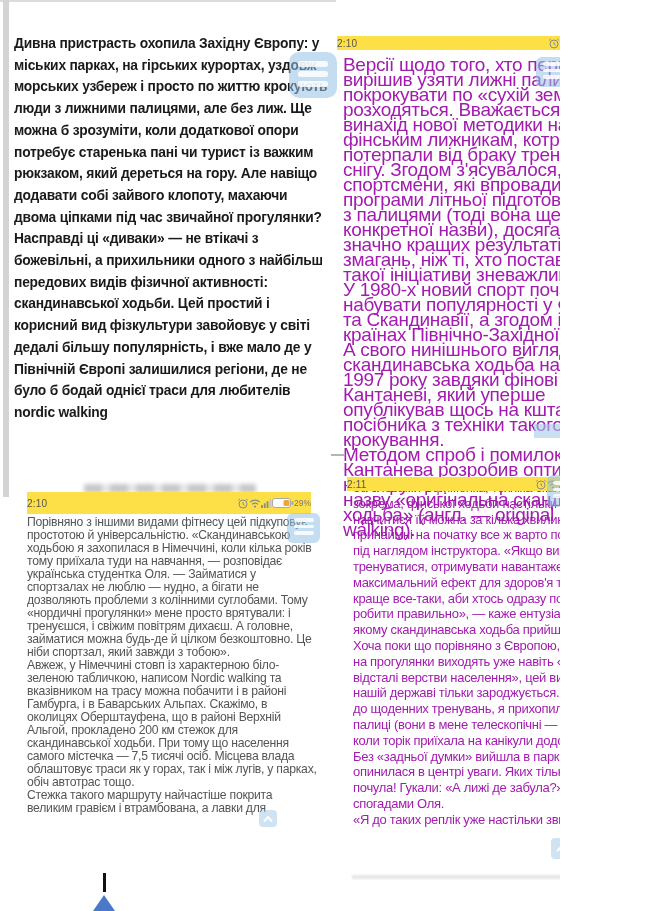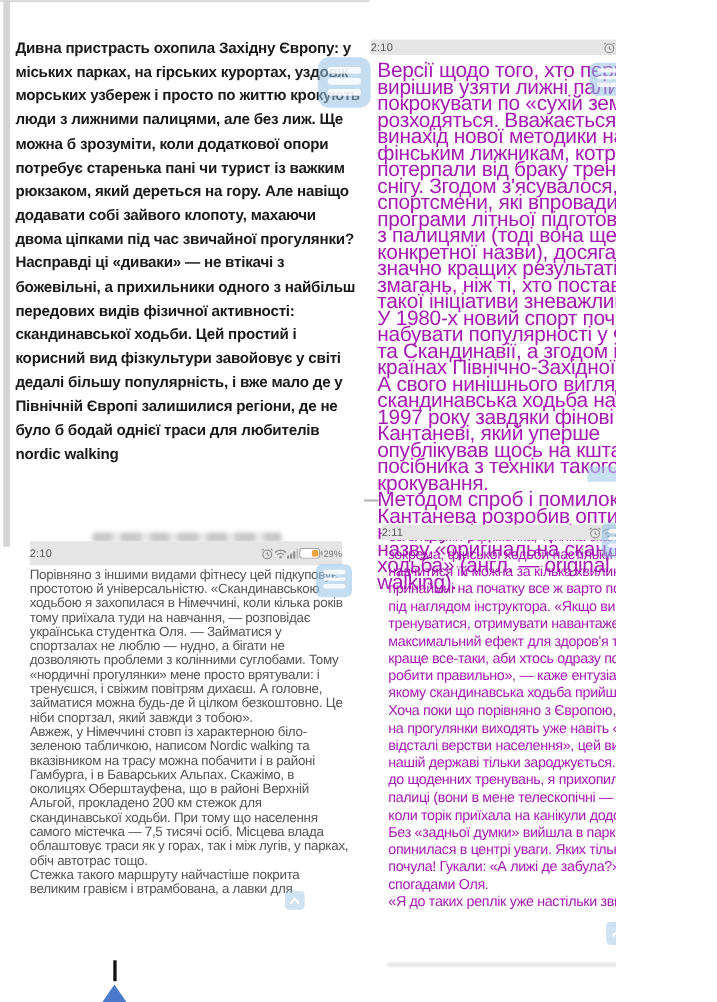--- a/index.html
+++ b/index.html
@@ -23,21 +23,21 @@
   #block-efimenko{left:353px;top:480px;width:296px;font-size:13px;line-height:15.8px;
     letter-spacing:-0.3px;color:#a21caf;filter:blur(0.2px);}
 
   
   .redaction{left:84px;top:484px;width:172px;height:9px;border-radius:2px;
     background:repeating-linear-gradient(90deg,#8f8f8f 0 18px,#cfcfcf 18px 26px);
     filter:blur(2px);opacity:.5;z-index:2;}
 
   
   .statusbar{display:flex;justify-content:space-between;align-items:center;
-    background:#e5e5e5;z-index:3;height:14px;}
+    background:#fde047;z-index:3;height:14px;}
   #sb-tr{left:337px;top:36px;width:285px;}
   #sb-bl{left:27px;top:492px;width:284px;height:22px;}
   #sb-mr{left:347px;top:477px;width:262px;}
   .sb-time{font-size:10px;color:#555;letter-spacing:.2px;}
   .sb-icons{display:flex;align-items:center;gap:0;}
   .sb-batt-text{font-size:8.5px;color:#777;}
   .dash{left:331px;top:454px;width:13px;height:2px;background:#b5b5b5;z-index:3;}
 
   
   .fab{background:rgba(148,193,229,0.55);z-index:4;}

